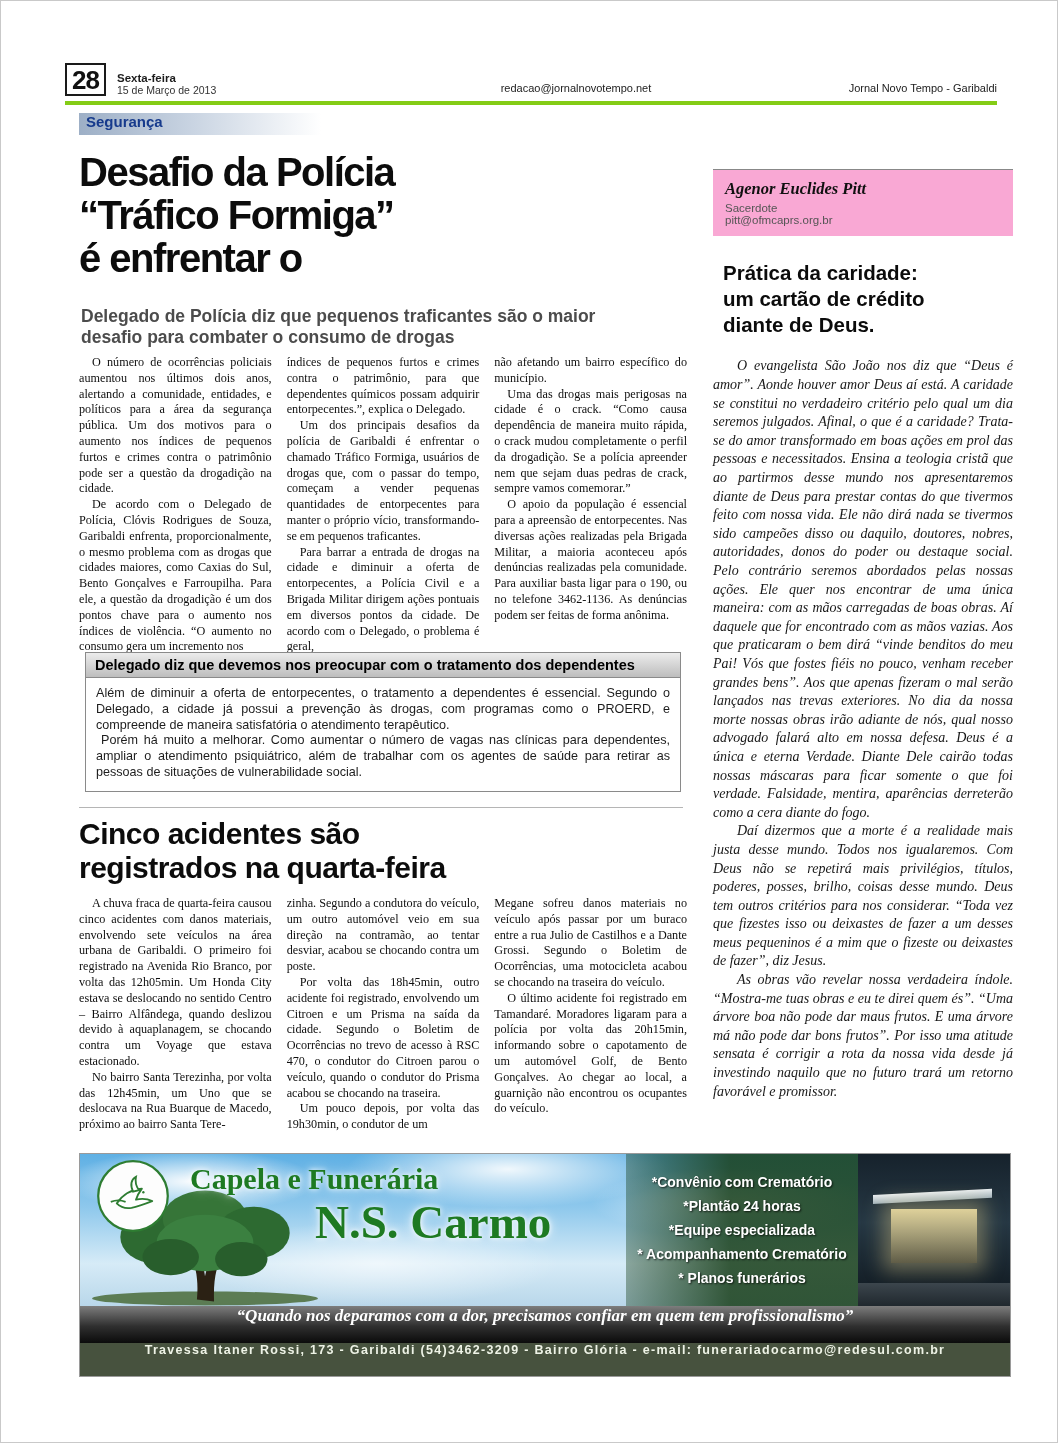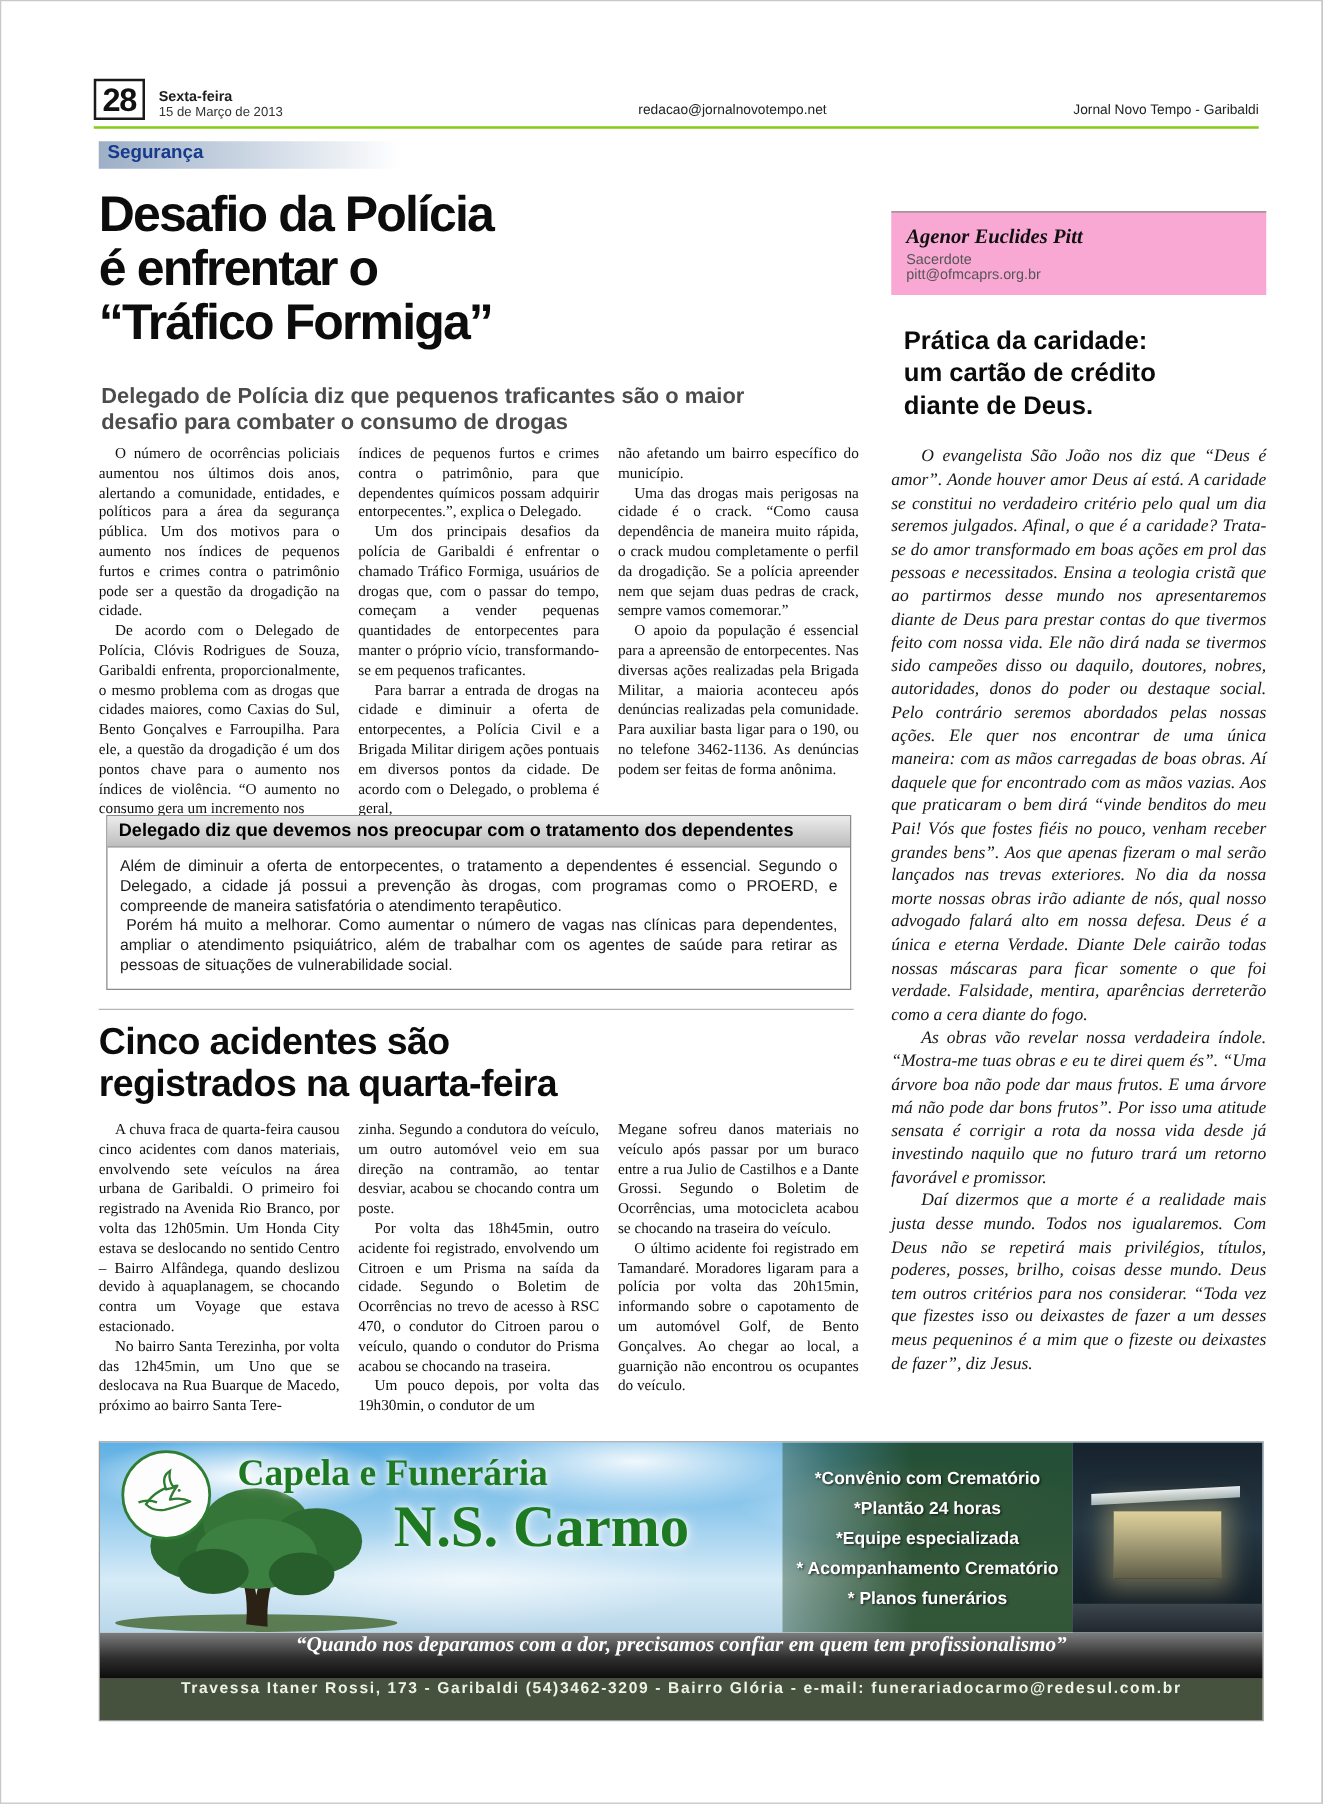--- a/index.html
+++ b/index.html
@@ -1,21 +1,21 @@
 <!DOCTYPE html>
 <html lang="pt"><head>
 <meta charset="utf-8">
 <style>
   html,body { margin:0; padding:0; background:#9a9a9a; }
   .page { position:relative; width:1058px; height:1443px; margin:0 auto; background:#ffffff;
           border:1px solid #c9c9c9; box-sizing:border-box; overflow:hidden;
           font-family:"Liberation Serif", serif; }
 
   
-  .header { position:absolute; left:74px; top:62px; width:932px; height:38px; border-bottom:2px solid #84cc16; }
+  .header { position:absolute; left:64px; top:62px; width:932px; height:38px; border-bottom:4px solid #84cc16; }
   .pagenum { position:absolute; left:0; bottom:5px; border:2px solid #1a1a1a; padding:2px 5px 1px;
              font:bold 26px/1 "Liberation Sans", sans-serif; letter-spacing:-1px; color:#111; }
   .date-block { position:absolute; left:52px; bottom:5px; font-family:"Liberation Sans", sans-serif; }
   .weekday { font-weight:bold; font-size:11.5px; color:#1d1d1d; }
   .hdate { font-size:10.5px; color:#333; }
   .hdr-email { position:absolute; left:0; width:100%; bottom:7px; text-align:center;
                font:11px "Liberation Sans", sans-serif; color:#222;padding-left:45px; }
   .hdr-paper { position:absolute; right:0; bottom:7px; font:11px "Liberation Sans", sans-serif; color:#222; }
 
   .section-label { position:absolute; left:78px; top:112px; width:252px; height:22px; line-height:22px;
@@ -107,22 +107,22 @@
       <div class="hdate">15 de Março de 2013</div>
     </div>
     <div class="hdr-email">redacao@jornalnovotempo.net</div>
     <div class="hdr-paper">Jornal Novo Tempo - Garibaldi</div>
   </div>
 
   <div class="section-label">Segurança</div>
 
   <h1 class="a1-title">
     <div>Desafio da Polícia</div>
+    <div>“Tráfico Formiga”</div>
     <div>é enfrentar o</div>
-    <div>“Tráfico Formiga”</div>
   </h1>
   <div class="a1-subtitle">Delegado de Polícia diz que pequenos traficantes são o maior desafio para combater o consumo de drogas</div>
 
   <div class="cols a1-cols">
     <div class="col">
       <p>O número de ocorrências policiais aumentou nos últimos dois anos, alertando a comunidade, entidades, e políticos para a área da segurança pública. Um dos motivos para o aumento nos índices de pequenos furtos e crimes contra o patrimônio pode ser a questão da drogadição na cidade.</p>
       <p>De acordo com o Delegado de Polícia, Clóvis Rodrigues de Souza, Garibaldi enfrenta, proporcionalmente, o mesmo problema com as drogas que cidades maiores, como Caxias do Sul, Bento Gonçalves e Farroupilha. Para ele, a questão da drogadição é um dos pontos chave para o aumento nos índices de violência. “O aumento no consumo gera um incremento nos</p>
     </div>
     <div class="col">
       <p class="cont">índices de pequenos furtos e crimes contra o patrimônio, para que dependentes químicos possam adquirir entorpecentes.”, explica o Delegado.</p>
@@ -173,22 +173,22 @@
       <div class="author-role">Sacerdote</div>
       <div class="author-email">pitt@ofmcaprs.org.br</div>
     </div>
     <div class="op-title">
       <div>Prática da caridade:</div>
       <div>um cartão de crédito</div>
       <div>diante de Deus.</div>
     </div>
     <div class="op-body">
       <p>O evangelista São João nos diz que “Deus é amor”. Aonde houver amor Deus aí está. A caridade se constitui no verdadeiro critério pelo qual um dia seremos julgados. Afinal, o que é a caridade? Trata-se do amor transformado em boas ações em prol das pessoas e necessitados. Ensina a teologia cristã que ao partirmos desse mundo nos apresentaremos diante de Deus para prestar contas do que tivermos feito com nossa vida. Ele não dirá nada se tivermos sido campeões disso ou daquilo, doutores, nobres, autoridades, donos do poder ou destaque social. Pelo contrário seremos abordados pelas nossas ações. Ele quer nos encontrar de uma única maneira: com as mãos carregadas de boas obras. Aí daquele que for encontrado com as mãos vazias. Aos que praticaram o bem dirá “vinde benditos do meu Pai! Vós que fostes fiéis no pouco, venham receber grandes bens”. Aos que apenas fizeram o mal serão lançados nas trevas exteriores. No dia da nossa morte nossas obras irão adiante de nós, qual nosso advogado falará alto em nossa defesa. Deus é a única e eterna Verdade. Diante Dele cairão todas nossas máscaras para ficar somente o que foi verdade. Falsidade, mentira, aparências derreterão como a cera diante do fogo.</p>
+      <p>Daí dizermos que a morte é a realidade mais justa desse mundo. Todos nos igualaremos. Com Deus não se repetirá mais privilégios, títulos, poderes, posses, brilho, coisas desse mundo. Deus tem outros critérios para nos considerar. “Toda vez que fizestes isso ou deixastes de fazer a um desses meus pequeninos é a mim que o fizeste ou deixastes de fazer”, diz Jesus.</p>
       <p>As obras vão revelar nossa verdadeira índole. “Mostra-me tuas obras e eu te direi quem és”. “Uma árvore boa não pode dar maus frutos. E uma árvore má não pode dar bons frutos”. Por isso uma atitude sensata é corrigir a rota da nossa vida desde já investindo naquilo que no futuro trará um retorno favorável e promissor.</p>
-      <p>Daí dizermos que a morte é a realidade mais justa desse mundo. Todos nos igualaremos. Com Deus não se repetirá mais privilégios, títulos, poderes, posses, brilho, coisas desse mundo. Deus tem outros critérios para nos considerar. “Toda vez que fizestes isso ou deixastes de fazer a um desses meus pequeninos é a mim que o fizeste ou deixastes de fazer”, diz Jesus.</p>
     </div>
   </div>
 
   <div class="ad">
     <div class="ad-sky">
 
       <svg class="ad-tree" viewBox="0 0 240 120">
         <ellipse cx="120" cy="113" rx="112" ry="7" fill="#4a6b38" opacity="0.85"></ellipse>
         <path d="M112 114 C114 92 110 76 102 62 l8 -3 c6 14 9 24 10 32 c2 -10 6 -20 12 -31 l8 4 c-8 14 -12 28 -11 52 z" fill="#2b2114"></path>
         <ellipse cx="70" cy="52" rx="34" ry="26" fill="#2d6a31"></ellipse>

